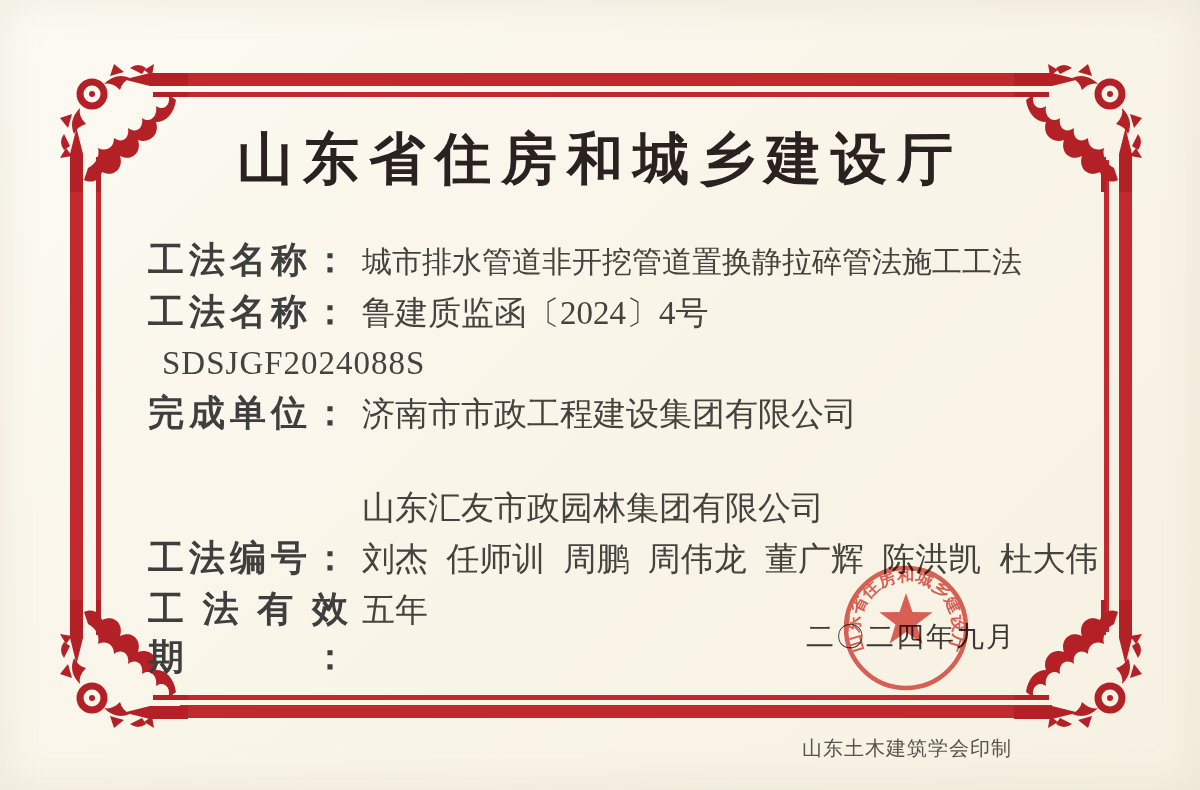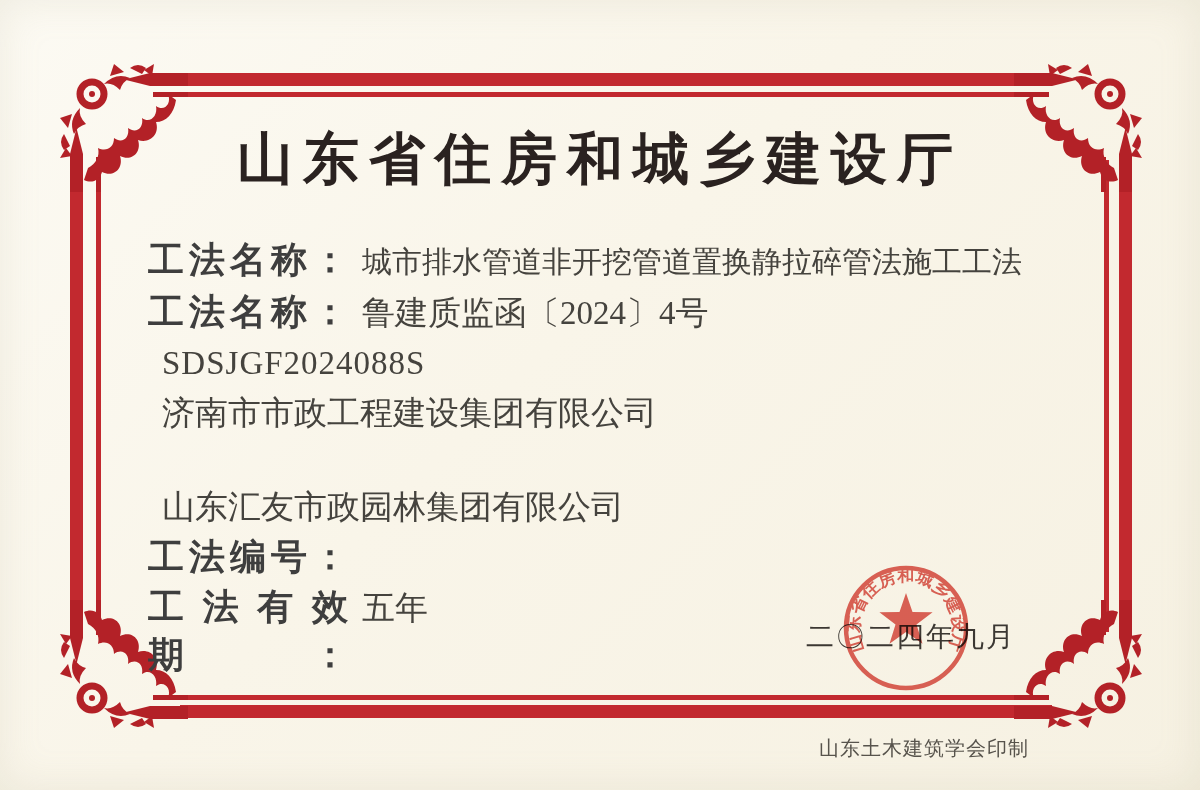--- a/index.html
+++ b/index.html
@@ -54,21 +54,20 @@
   .seal{
     position:absolute;left:841px;top:563px;width:130px;height:130px;
     mix-blend-mode:multiply;opacity:.85;
   }
   
   .printer{
     position:absolute;left:802px;top:735px;
     font-family:"Liberation Serif", serif;
     font-size:20px;letter-spacing:1px;color:#57534c;
     white-space:nowrap;
-    margin-left:17px;
   }
 </style>
 </head>
 <body>
 
 <div class="cert">
 
   <svg width="0" height="0" style="position:absolute" aria-hidden="true">
     <symbol id="corner-flourish" viewBox="0 0 130 130">
       <g fill="#b32127">
@@ -135,28 +134,30 @@
     <div class="row">
       <span class="label">工法名称：</span>
       <span class="value">鲁建质监函〔2024〕4号</span>
     </div>
 
     <div class="row">
       <span class="value" style="font-size:33px;letter-spacing:1px;">SDSJGF2024088S</span>
     </div>
 
     <div class="row">
+      <span class="label">完成单位：</span>
       <span class="value">
         <span class="vline" style="display:block;">济南市市政工程建设集团有限公司</span>
         <span class="vline" style="display:block;margin-top:46px;">山东汇友市政园林集团有限公司</span>
       </span>
     </div>
 
     <div class="row">
       <span class="label">工法编号：</span>
+      <span class="value names">刘杰 任师训 周鹏 周伟龙 董广辉 陈洪凯 杜大伟</span>
     </div>
 
     <div class="row">
       <span class="label">工法有效期：</span>
       <span class="value">五年</span>
     </div>
 
   </div>
 
   <div class="date">二〇二四年九月</div>

